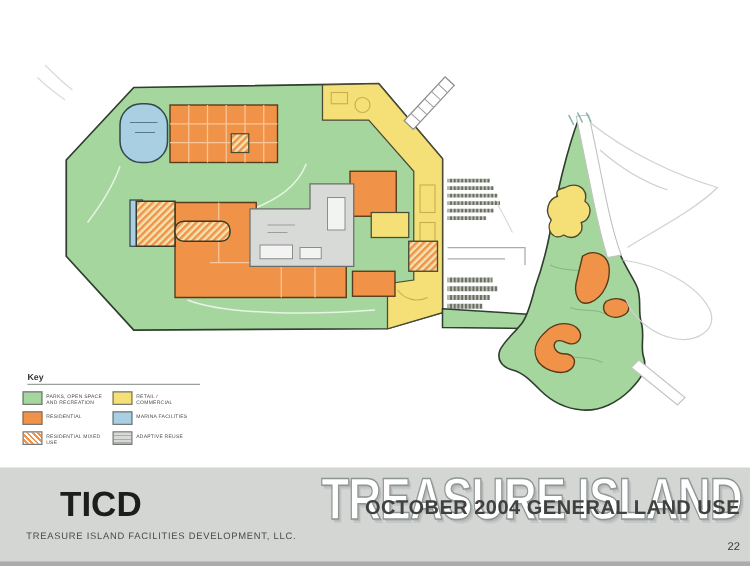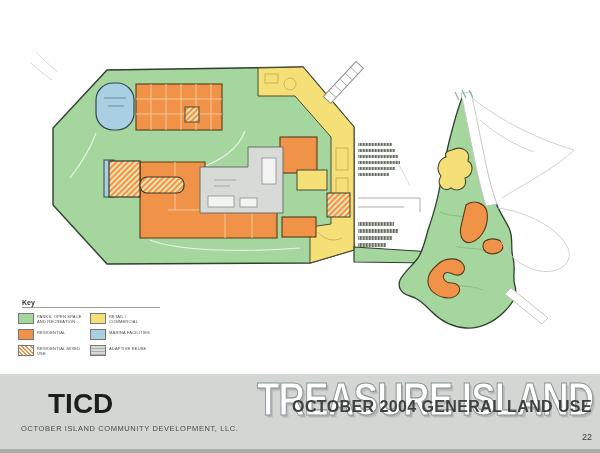--- a/index.html
+++ b/index.html
@@ -249,15 +249,15 @@
           <span class="legend-label">ADAPTIVE REUSE</span>
         </div>
       </div>
     </div>
 </div>
 
 <div class="footer-band"></div>
 <div class="footer-edge"></div>
 <div class="watermark">TREASURE ISLAND</div>
 <div class="logo">TICD</div>
-<div class="company">OCTOBER ISLAND COMMUNITY DEVELOPMENT, LLC.</div>
+<div class="company">TREASURE ISLAND FACILITIES DEVELOPMENT, LLC.</div>
 <div class="subtitle">OCTOBER 2004 GENERAL LAND USE</div>
 <div class="page-num">22</div>
 
 </body></html>

